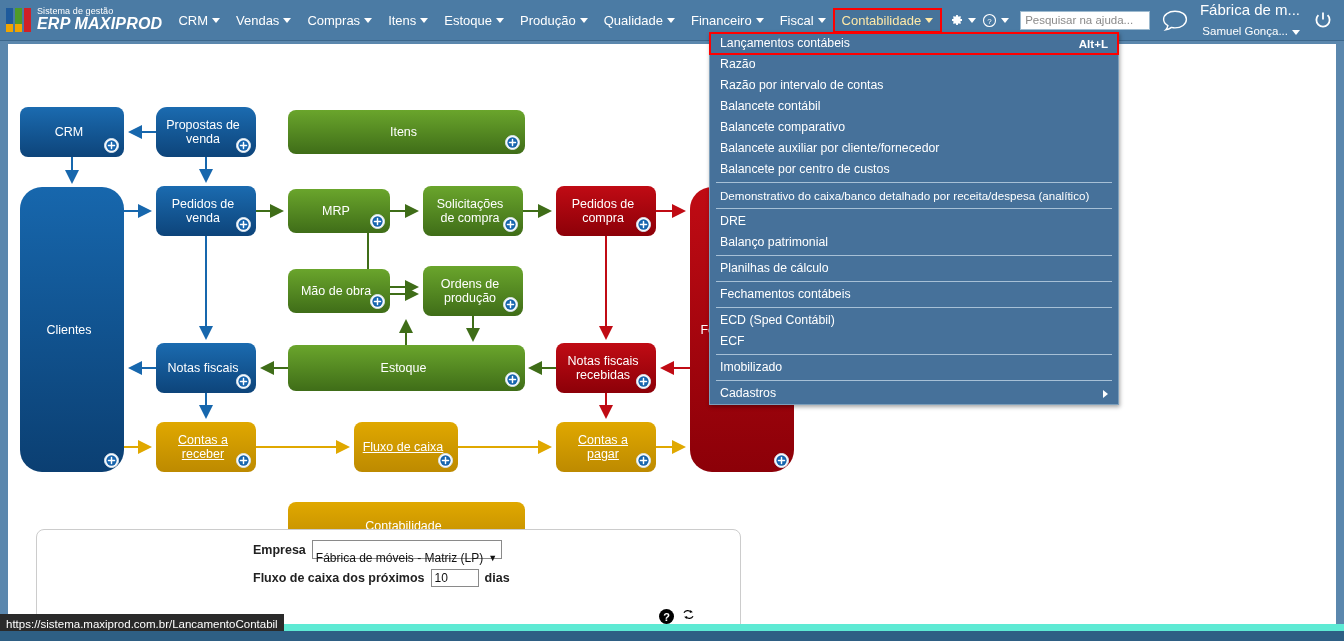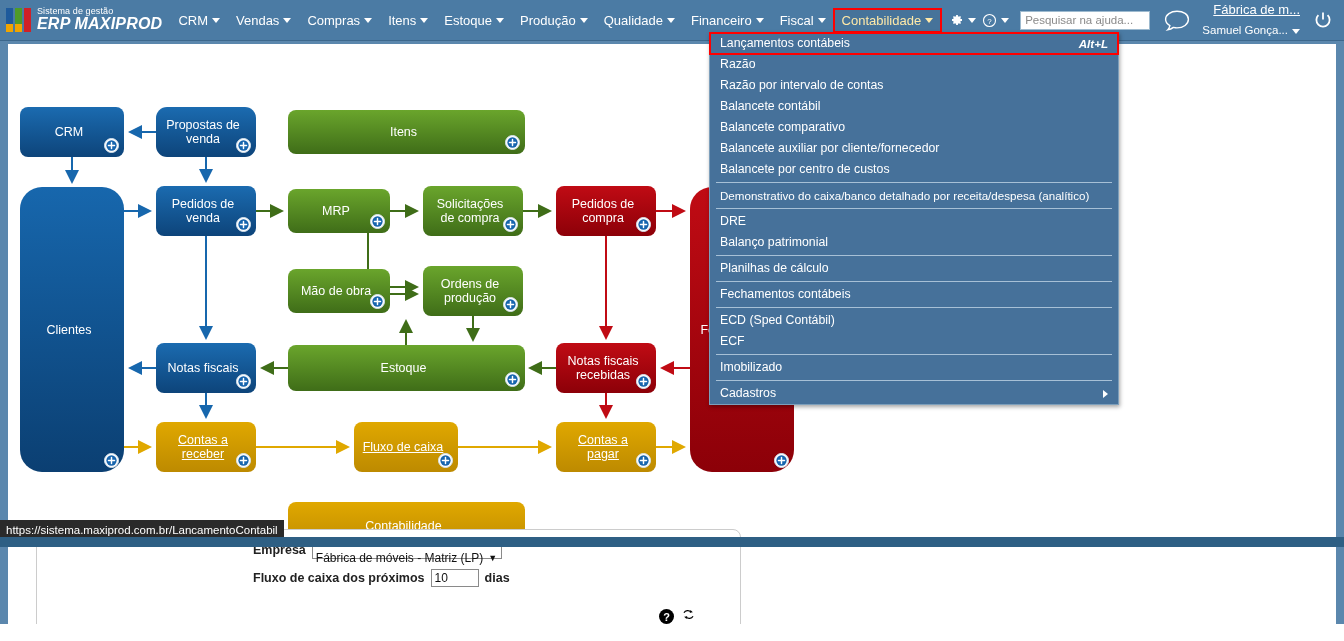--- a/index.html
+++ b/index.html
@@ -4,21 +4,21 @@
 <style>
   * { box-sizing: border-box; }
   html, body {
     margin: 0; padding: 0;
     width: 1344px; height: 641px;
     overflow: hidden;
     font-family: "Liberation Sans", sans-serif;
     background: #ffffff;
   }
 
-  #app { position: relative; width: 1344px; height: 547px; background: #5eead4; }
+  #app { position: relative; width: 1344px; height: 641px; background: #5eead4; }
 
   
   .topbar {
     position: absolute; left: 0; top: 0; width: 1344px; height: 41px;
     background: #4b7ba4;
     border-bottom: 1px solid #3c678c;
     display: flex; align-items: center;
     z-index: 60;
   }
   .brand { display: flex; align-items: center; padding: 0 8px 0 6px; height: 41px; }
@@ -55,21 +55,21 @@
     margin-left: 8px; padding: 0 4px; font-size: 11.5px; color: #8a8a8a;
     display: flex; align-items: center; overflow: hidden;
   }
 
   .topbar-right {
     position: absolute; right: 0; top: 0; height: 41px;
     display: flex; align-items: center; gap: 10px; padding-right: 8px;
   }
   .chat-icon { width: 30px; height: 26px; }
   .user-block { text-align: right; line-height: 1.25; color:#ffffff; }
-  .user-company { font-size: 13px; text-decoration: underline; color:#ffffff; display:block; }
+  .user-company { font-size: 15px; color:#ffffff; display:block; }
   .user-name { font-size: 11.5px; color:#ffffff; display:inline-block; }
   .user-caret { display:inline-block; margin-left:4px; }
   .power-icon { width: 26px; height: 26px; }
 
   
   .dropdown {
     position: absolute; left: 709px; top: 32px; width: 410px;
     background: #46719a; border: 1px solid #7d9fbb;
     z-index: 80; padding: 0;
     box-shadow: 1px 2px 4px rgba(0,0,0,0.35);
@@ -79,21 +79,21 @@
     height: 21px; line-height: 21px;
     color: #ffffff; font-size: 12.3px;
     padding: 0 10px; white-space: nowrap; cursor: default;
     display: flex; align-items: center; justify-content: space-between;
   }
   .dd-item.small { font-size: 11.6px; }
   .dd-item.first {
     outline: 2px solid #ff0000; outline-offset: -1px;
     background: #46719a;
   }
-  .dd-shortcut { font-size: 11.6px; color: #ffffff; font-weight: bold; font-style: italic; }
+  .dd-shortcut { font-size: 11.6px; color: #ffffff; font-weight: bold; }
   .dd-sep { height: 1px; background: #a7c0d6; margin: 2px 6px; }
   .dd-arrow {
     width: 0; height: 0; border-top: 4px solid transparent; border-bottom: 4px solid transparent;
     border-left: 5px solid #ffffff;
   }
 
   
   .page-outer {
     position: absolute; left: 0; top: 41px; width: 1344px; height: 583px;
     background: #5b87ad;

